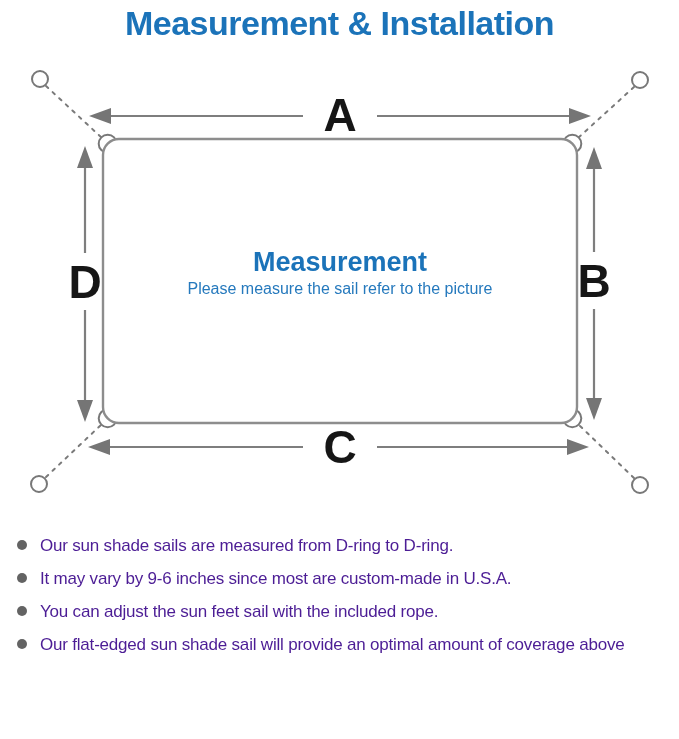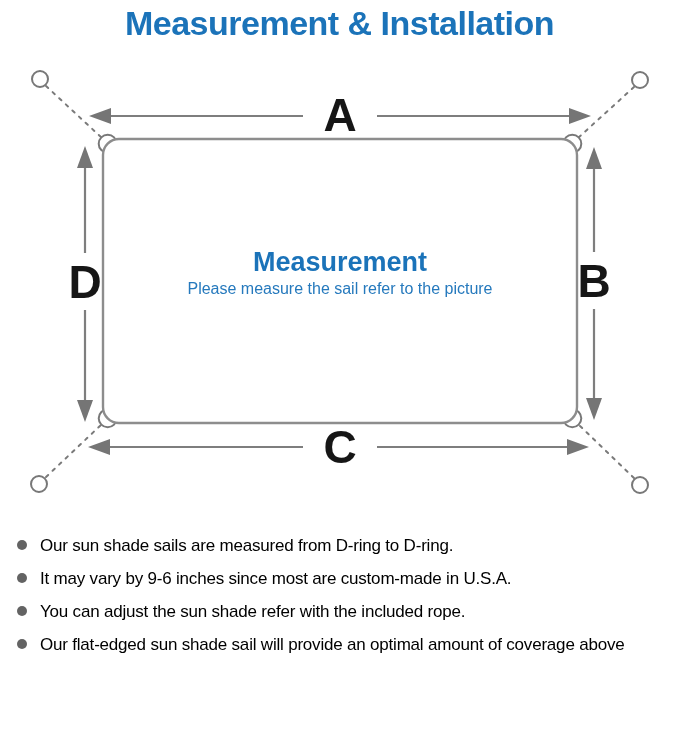--- a/index.html
+++ b/index.html
@@ -97,21 +97,21 @@
     width: 10px;
     height: 10px;
     border-radius: 50%;
     background: #636363;
     margin-top: 7px;
   }
   .note .note-text {
     font-size: 17px;
     line-height: 25px;
     letter-spacing: -0.2px;
-    color: #000000;
+    color: #4c1d95;
     white-space: pre-line;
   }
 </style>
 </head>
 <body>
 
 <div class="stage">
 
   <h1 class="title">Measurement &amp; Installation</h1>
 
@@ -174,21 +174,21 @@
     <div class="note">
       <span class="dot"></span>
       <span class="note-text">Our sun shade sails are measured from D-ring to D-ring.</span>
     </div>
     <div class="note">
       <span class="dot"></span>
       <span class="note-text">It may vary by 9-6 inches since most are custom-made in U.S.A.</span>
     </div>
     <div class="note">
       <span class="dot"></span>
-      <span class="note-text">You can adjust the sun shade refer with the included rope.</span>
+      <span class="note-text">You can adjust the sun feet sail with the included rope.</span>
     </div>
     <div class="note">
       <span class="dot"></span>
       <span class="note-text">Our flat-edged sun shade sail will provide an optimal amount of coverage above
 the area it’ s placed.</span>
     </div>
   </div>
 
 </div>
 

